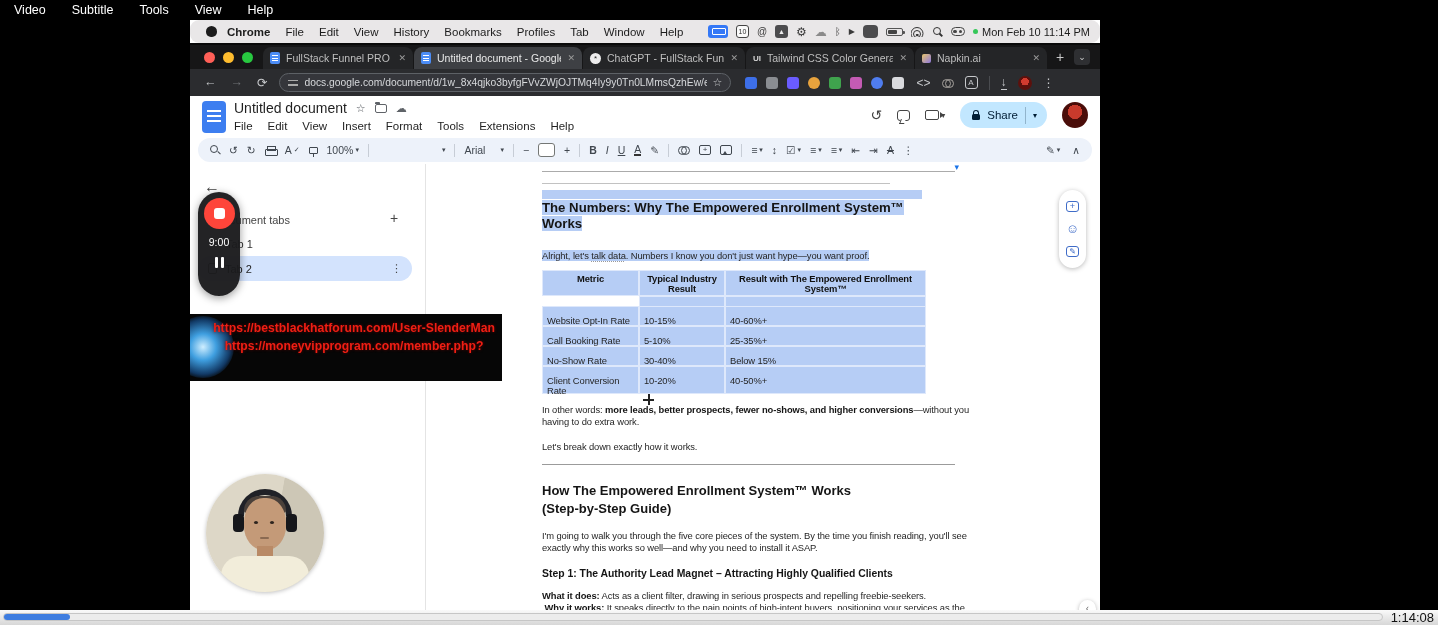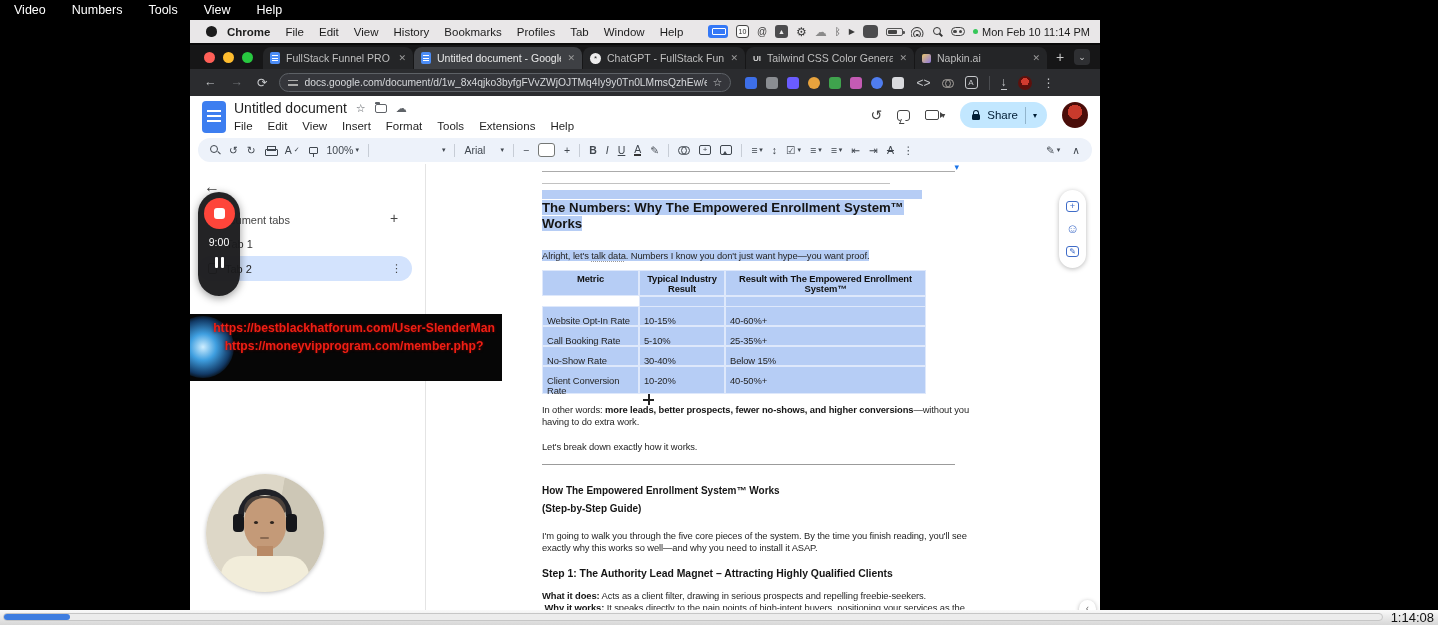--- a/index.html
+++ b/index.html
@@ -10,21 +10,21 @@
   
   .pmenu{position:absolute;left:0;top:0;width:100%;height:20px;background:#000;color:#fff;
          display:flex;align-items:center;gap:26px;padding-left:14px;font-size:12.5px;}
   .pmenu span{cursor:default;}
 
   
   .video{position:absolute;left:190px;top:20px;width:910px;height:590px;background:#fff;overflow:hidden;}
 
   
   .macbar{position:absolute;left:0;top:0;width:100%;height:23px;background:#e9e7e8;
-          display:flex;align-items:center;font-size:11.5px;color:#1c1c1c;padding:0 10px;}
+          display:flex;align-items:center;font-size:11.5px;color:#1c1c1c;padding:0 10px;border-radius:9px;}
   .macbar .apple{width:11px;height:11px;background:#1c1c1c;border-radius:50% 50% 45% 45%;margin:0 10px 0 6px;}
   .macbar .mitem{margin-right:15px;white-space:nowrap;}
   .macbar .app{font-weight:bold;}
   .macstatus{margin-left:auto;display:flex;align-items:center;gap:8px;}
   .mi{display:inline-flex;align-items:center;justify-content:center;height:14px;color:#3a3a3a;font-size:10px;}
   .mi-rec{width:20px;height:13px;background:#3478f6;border-radius:3px;position:relative;}
   .mi-rec::after{content:"";position:absolute;left:4px;top:3px;width:12px;height:5px;border:1.4px solid #fff;border-radius:1px;}
   .mi-cal{width:13px;height:13px;border:1.2px solid #444;border-radius:3px;font-size:7px;display:flex;align-items:center;justify-content:center;color:#333;background:#fafafa;}
   .mi-dark{width:13px;height:13px;background:#4c4c4e;border-radius:3px;color:#eee;font-size:7px;display:flex;align-items:center;justify-content:center;}
   .mi-batt{width:17px;height:8px;border:1px solid #555;border-radius:2px;position:relative;}
@@ -200,21 +200,21 @@
           grid-template-rows:26px 10px 20px 20px 20px 28px;}
   .tc{background:#b6cdf5;border:0.5px solid rgba(255,255,255,.55);padding:9px 4px;line-height:10px;}
   .th{font-weight:bold;text-align:center;padding-top:3px;color:#111;}
   .tw{background:#fff;border:none;}
   .movecur{position:absolute;left:101px;top:230px;width:11px;height:11px;}
   .movecur::before{content:"";position:absolute;left:5px;top:0;width:1.6px;height:11px;background:#222;}
   .movecur::after{content:"";position:absolute;left:0;top:5px;width:11px;height:1.6px;background:#222;}
   .p2{position:absolute;left:0;top:240px;line-height:12.3px;white-space:nowrap;}
   .p3{position:absolute;left:0;top:277px;}
   .hr3{position:absolute;left:0;top:300px;width:100%;height:1px;background:#9b9b9b;}
-  .h2{position:absolute;left:0;top:318px;font-size:10px;font-weight:bold;line-height:17.5px;color:#151515;letter-spacing:0;}
+  .h2{position:absolute;left:0;top:318px;font-size:13px;font-weight:bold;line-height:17.5px;color:#151515;letter-spacing:0;}
   .p4{position:absolute;left:0;top:366px;line-height:12.3px;white-space:nowrap;}
   .step1{position:absolute;left:0;top:404px;font-size:10.4px;font-weight:bold;color:#151515;letter-spacing:0;}
   .p5{position:absolute;left:0;top:426px;line-height:12.3px;white-space:nowrap;}
   .b{font-weight:bold;color:#151515;}
 
   
   .sidepill{position:absolute;left:869px;top:26px;width:27px;height:78px;background:#fff;border-radius:14px;
             box-shadow:0 1px 5px rgba(0,0,0,.28);display:flex;flex-direction:column;align-items:center;
             justify-content:space-around;padding:6px 0;z-index:6;}
   .sp-cmt{width:13px;height:11px;border:1.6px solid #3f6cc8;border-radius:3px;color:#3f6cc8;font-size:9px;
@@ -234,21 +234,21 @@
   .pfill{position:absolute;left:0;top:0;width:66px;height:6px;background:#3e7de0;border-radius:3px;}
   .ptime{position:absolute;right:4px;top:0;font-size:13px;color:#111;text-align:right;}
 </style>
 </head>
 <body>
 
 <div class="stage">
 
   <div class="pmenu">
     <span>Video</span>
-    <span>Numbers</span>
+    <span>Subtitle</span>
     <span>Tools</span>
     <span>View</span>
     <span>Help</span>
   </div>
 
   <div class="video">
 
     <div class="macbar">
       <span class="apple"></span>
       <span class="mitem app">Chrome</span>

